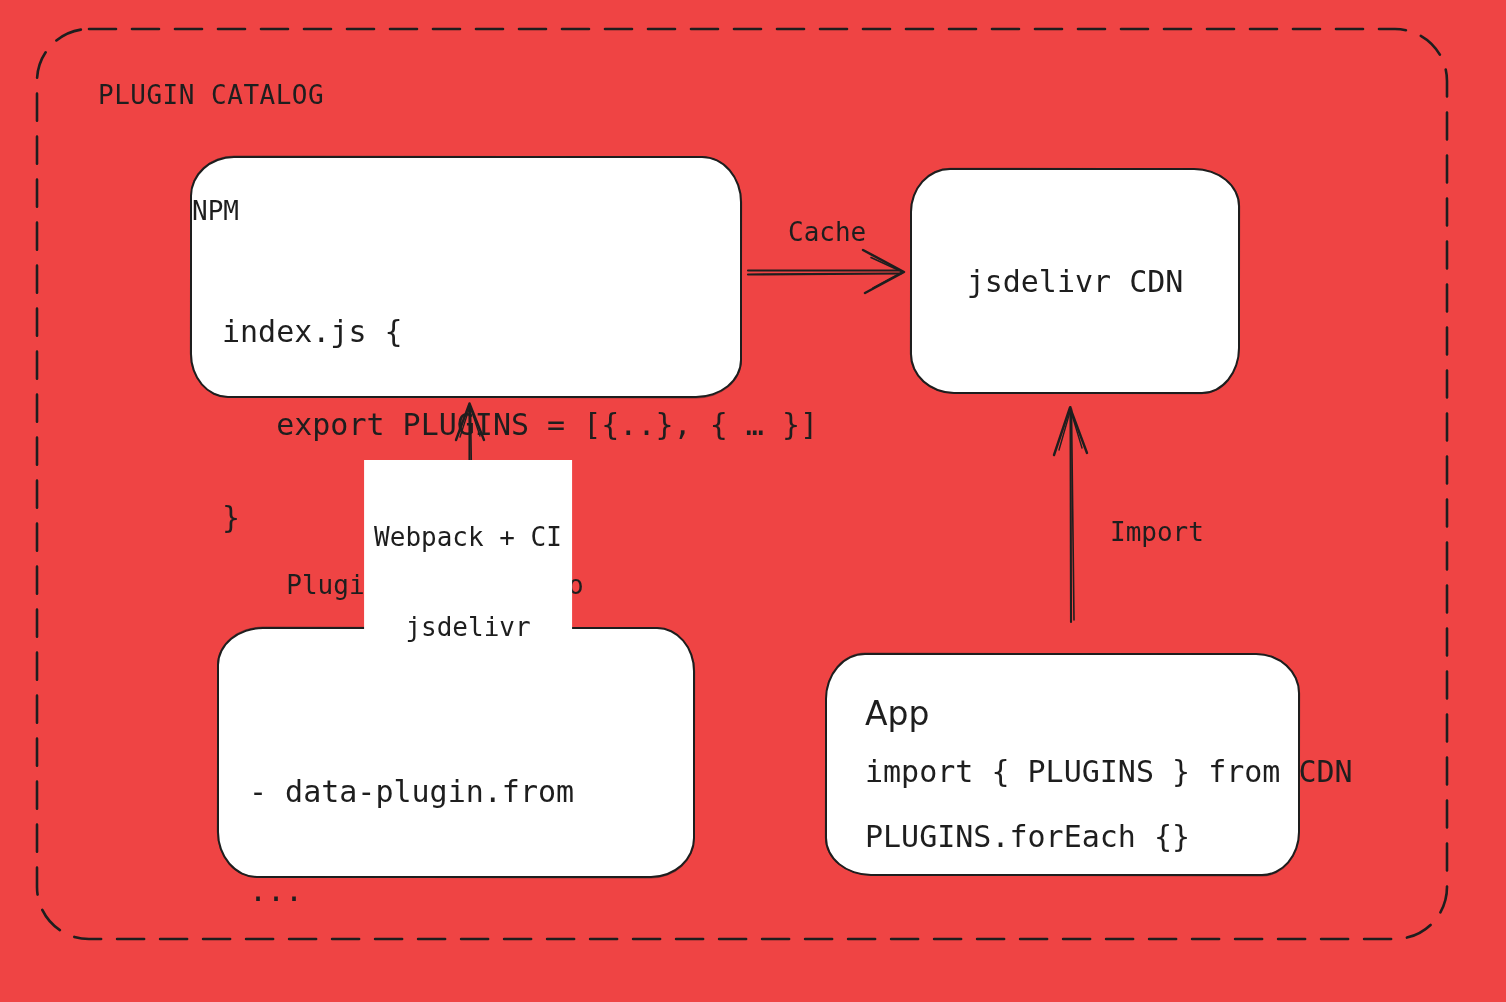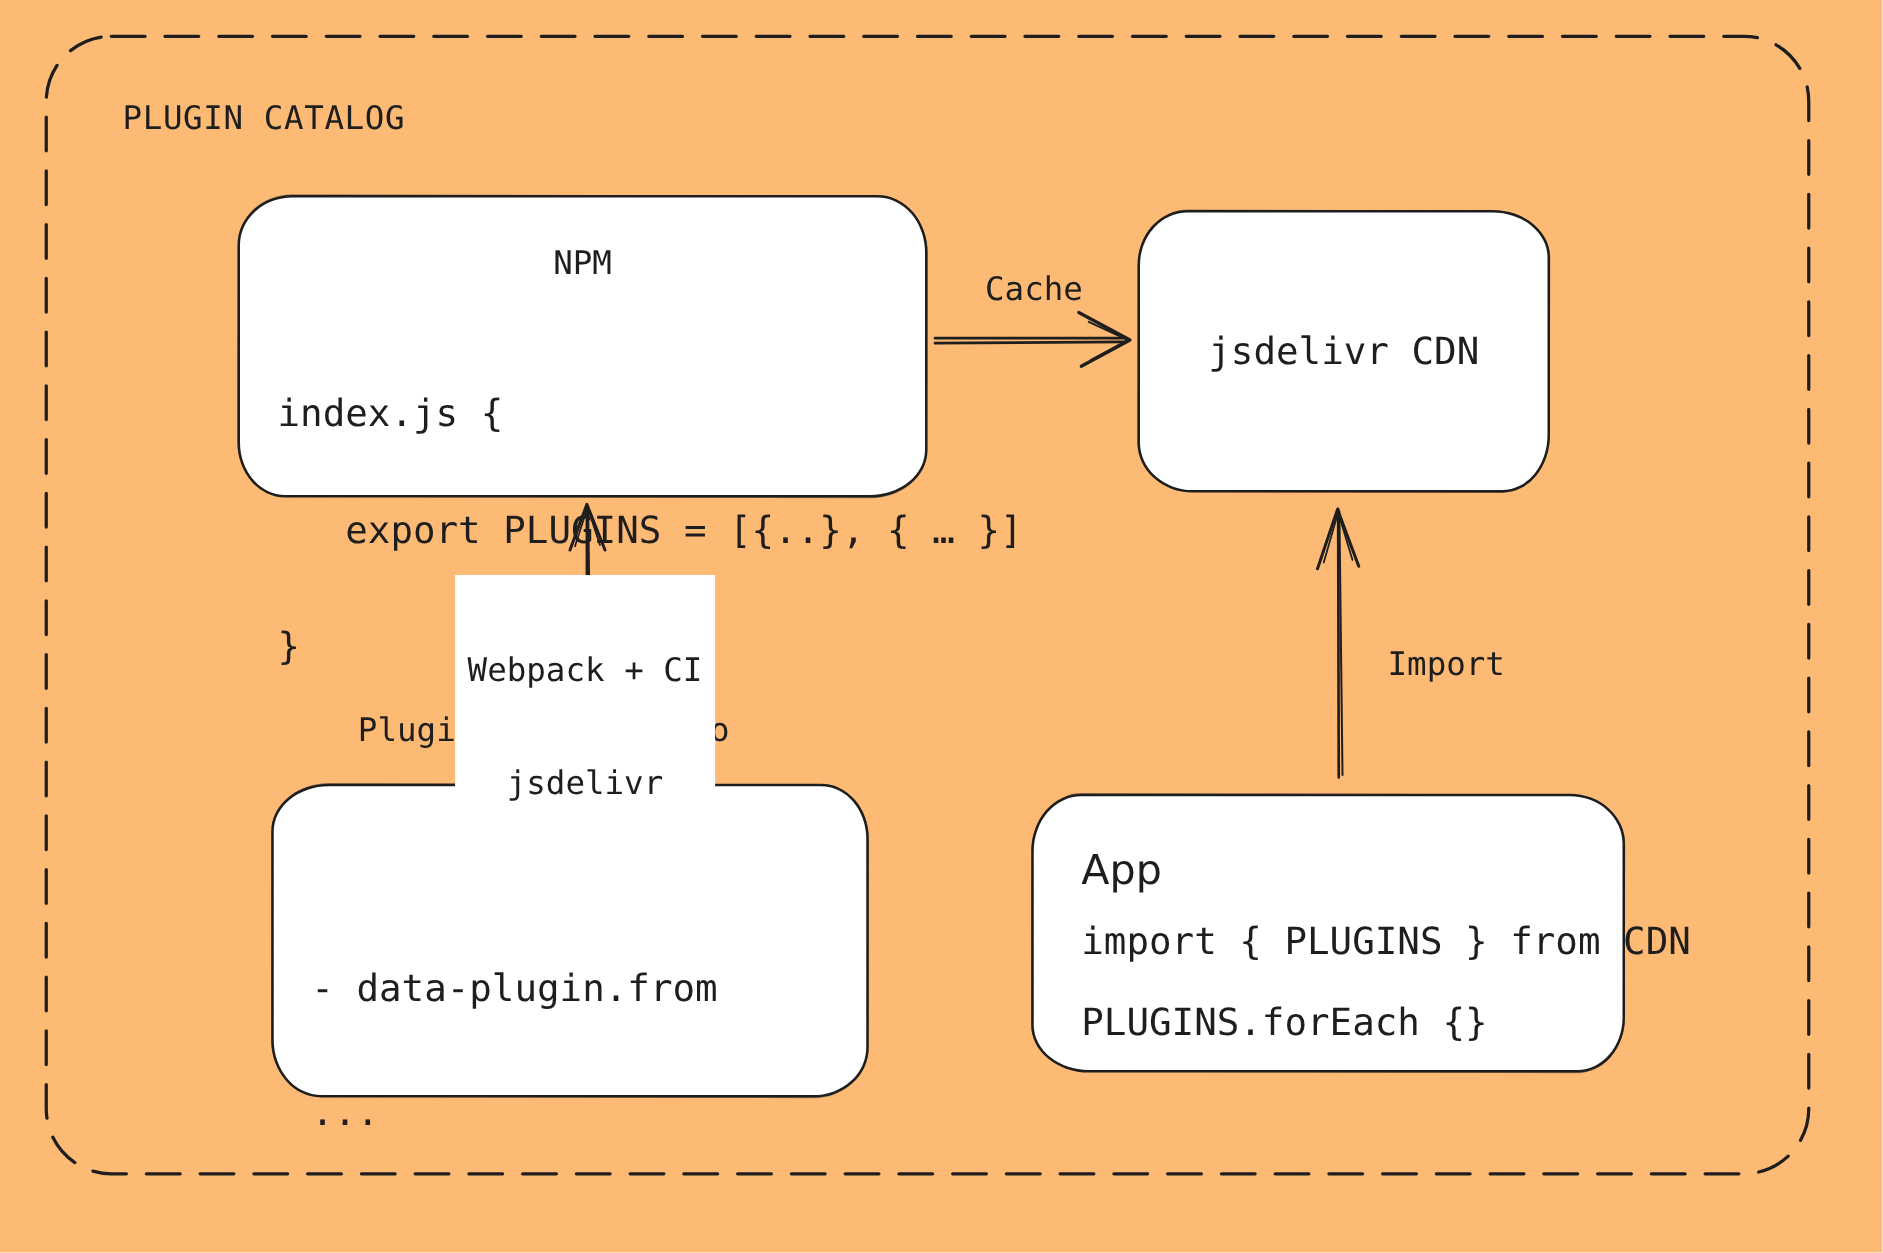--- a/index.html
+++ b/index.html
@@ -4,21 +4,21 @@
 <style>
   html, body {
     margin: 0;
     padding: 0;
     background: #ffffff;
   }
   .canvas {
     position: relative;
     width: 1506px;
     height: 1002px;
-    background: #fdba74;
+    background: #ef4444;
     font-family: "DejaVu Sans Mono", "Liberation Mono", monospace;
     color: #1e1e1e;
     overflow: hidden;
   }
   svg.arrows {
     position: absolute;
     left: 0; top: 0;
     width: 1506px;
     height: 1002px;
     z-index: 1;
@@ -38,32 +38,32 @@
     inset: -2px;
     border: 1px solid rgba(30,30,30,0.45);
     border-radius: inherit;
     transform: rotate(0.15deg);
     pointer-events: none;
   }
   .node-npm    { left: 190px; top: 156px; width: 552px; height: 242px; border-radius: 44px 40px 46px 38px / 40px 46px 38px 44px; }
   .node-cdn    { left: 910px; top: 168px; width: 330px; height: 226px; border-radius: 40px 46px 38px 44px / 44px 38px 46px 40px;
                  display: flex; align-items: center; justify-content: center; }
   .node-repo   { left: 217px; top: 627px; width: 478px; height: 251px; border-radius: 46px 38px 44px 40px / 38px 44px 40px 46px; }
-  .node-app    { left: 825px; top: 635px; width: 475px; height: 223px; border-radius: 40px 44px 38px 46px / 46px 40px 44px 38px; }
+  .node-app    { left: 825px; top: 653px; width: 475px; height: 223px; border-radius: 40px 44px 38px 46px / 46px 40px 44px 38px; }
 
   .txt {
     font-size: 30px;
     line-height: 31px;
     white-space: pre;
   }
   .node-title-center {
     position: absolute;
     left: 0; right: 0;
     top: 38px;
-    text-align: center;
+    text-align: left;
     font-size: 26px;
     line-height: 31px;
   }
   .npm-code {
     position: absolute;
     left: 30px;
     top: 96px;
   }
   .repo-files {
     position: absolute;

